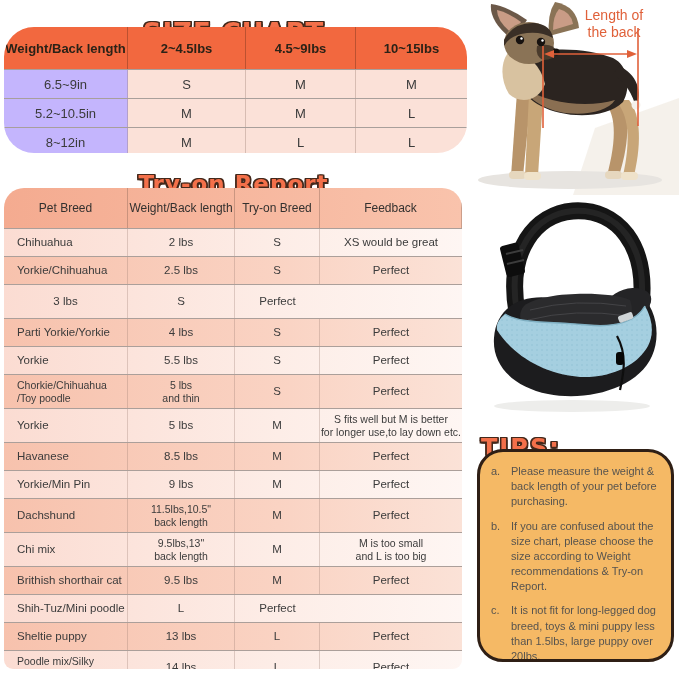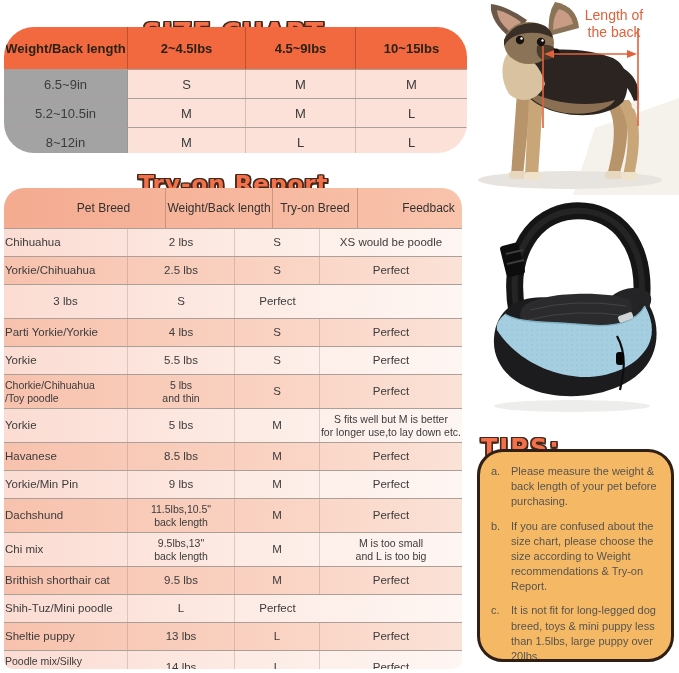--- a/index.html
+++ b/index.html
@@ -25,36 +25,36 @@
     position:absolute;left:4px;top:27px;width:463px;height:126px;
     border-radius:30px;overflow:hidden;font-size:13px;
   }
   .s-grid{display:grid;grid-template-columns:124px 118px 110px 111px;align-items:center;}
   .s-header{height:42px;background:#F2683F;color:#2b2217;font-weight:bold;}
   .s-header .cell{border-right:1px solid rgba(90,40,20,.35);}
   .s-row{height:28px;border-top:1px solid #a89f9b;}
   .cell{display:flex;align-items:center;justify-content:center;text-align:center;height:100%;box-sizing:border-box;}
   .s-row .cell{border-right:1px solid rgba(150,120,110,.35);}
   .s-row .cell:last-child,.s-header .cell:last-child{border-right:none;}
-  .s-label{background:#a3a3a3;}
+  .s-label{background:#c4b5fd;}
   .s-val{background:#FBE1D8;}
 
   
   .tryon-table{
     position:absolute;left:4px;top:188px;width:458px;height:481px;
     border-radius:20px 20px 9px 9px;overflow:hidden;font-size:11.5px;
   }
   .t-grid{display:grid;grid-template-columns:124px 107px 85px 142px;align-items:center;}
-  .t-header{height:40px;background:linear-gradient(90deg,#F4AB90,#F9C3AC);font-size:12px;color:#33312f;padding-left:38px;}
+  .t-header{height:40px;background:linear-gradient(90deg,#F4AB90,#F9C3AC);font-size:12px;color:#33312f;}
   .t-header .cell{border-right:1px solid rgba(120,90,75,.35);}
   .t-row{height:27px;border-top:1px solid #ab9f9a;}
   .t-row.tall{height:33px;}
   .t-row .cell{border-right:1px solid rgba(150,120,110,.30);white-space:pre-line;line-height:1.15;}
   .t-row .cell:last-child{border-right:none;}
-  .t-row .cell.breed{justify-content:flex-start;text-align:left;padding-left:1px;}
+  .t-row .cell.breed{justify-content:flex-start;text-align:left;padding-left:13px;}
   .t-row .cell.sm{font-size:10.5px;}
   .t-row.light{background:linear-gradient(90deg,#FBDCD2 0%,#FDEDE7 60%,#FEF6F3 100%);}
   .t-row.dark{background:linear-gradient(90deg,#F7C2AD 0%,#FAD3C3 60%,#FBE2D7 100%);}
 
   
   .tips-box{
     position:absolute;left:477px;top:449px;width:197px;height:213px;box-sizing:border-box;
     background:#F5B965;border:3px solid #2F1F15;border-radius:26px;
     padding:12px 8px 8px 11px;overflow:hidden;
   }
@@ -154,21 +154,21 @@
       <div class="cell">Pet Breed</div>
       <div class="cell">Weight/Back length</div>
       <div class="cell">Try-on Breed</div>
       <div class="cell">Feedback</div>
     </div>
     <div id="tryon-rows">
         <div class="t-grid t-row light">
           <div class="cell breed">Chihuahua</div>
           <div class="cell weight">2 lbs</div>
           <div class="cell size">S</div>
-          <div class="cell feedback">XS would be poodle</div>
+          <div class="cell feedback">XS would be great</div>
         </div>
         <div class="t-grid t-row dark">
           <div class="cell breed">Yorkie/Chihuahua</div>
           <div class="cell weight">2.5 lbs</div>
           <div class="cell size">S</div>
           <div class="cell feedback">Perfect</div>
         </div>
         <div class="t-grid t-row light tall">
           <div class="cell weight">3 lbs</div>
           <div class="cell size">S</div>

